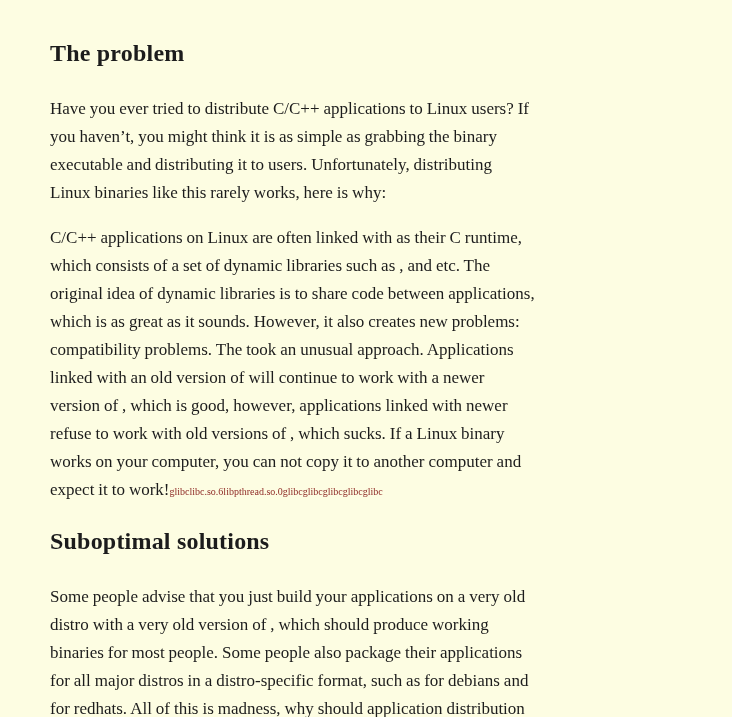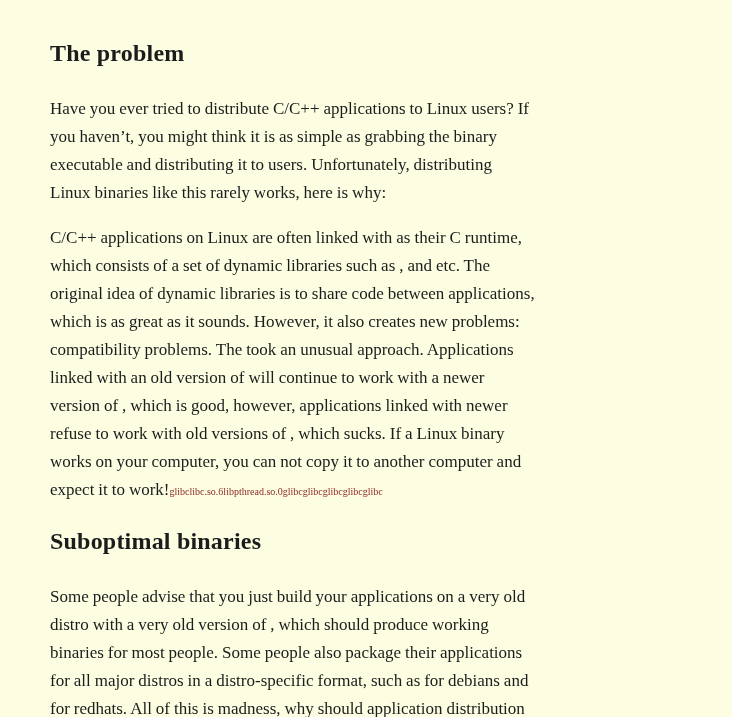--- a/index.html
+++ b/index.html
@@ -51,18 +51,18 @@
 
   <section>
     <h2 class="section-heading">The problem</h2>
 
     <p class="body-paragraph"><span>Have you ever tried to distribute C/C++ applications to Linux users? If you haven’t, you might think it is as simple as grabbing the binary executable and distributing it to users. Unfortunately, distributing Linux binaries like this rarely works, here is why:</span></p>
 
     <p class="body-paragraph"><span>C/C++ applications on Linux are often linked with as their C runtime, which consists of a set of dynamic libraries such as , and etc. The original idea of dynamic libraries is to share code between applications, which is as great as it sounds. However, it also creates new problems: compatibility problems. The took an unusual approach. Applications linked with an old version of will continue to work with a newer version of , which is good, however, applications linked with newer refuse to work with old versions of , which sucks. If a Linux binary works on your computer, you can not copy it to another computer and expect it to work!</span><code class="inline-code">glibclibc.so.6libpthread.so.0glibcglibcglibcglibcglibc</code></p>
   </section>
 
   <section>
-    <h2 class="section-heading">Suboptimal binaries</h2>
+    <h2 class="section-heading">Suboptimal solutions</h2>
 
     <p class="body-paragraph"><span>Some people advise that you just build your applications on a very old distro with a very old version of , which should produce working binaries for most people. Some people also package their applications for all major distros in a distro-specific format, such as for debians and for redhats. All of this is madness, why should application distribution be distro-specific? The Linux kernel maintains excellent compatibility for user space applications, there must be a way to produce portable applications for Linux.</span><code class="inline-code">glibcdebrpm</code></p>
   </section>
 
 </main>
 
 </body></html>

